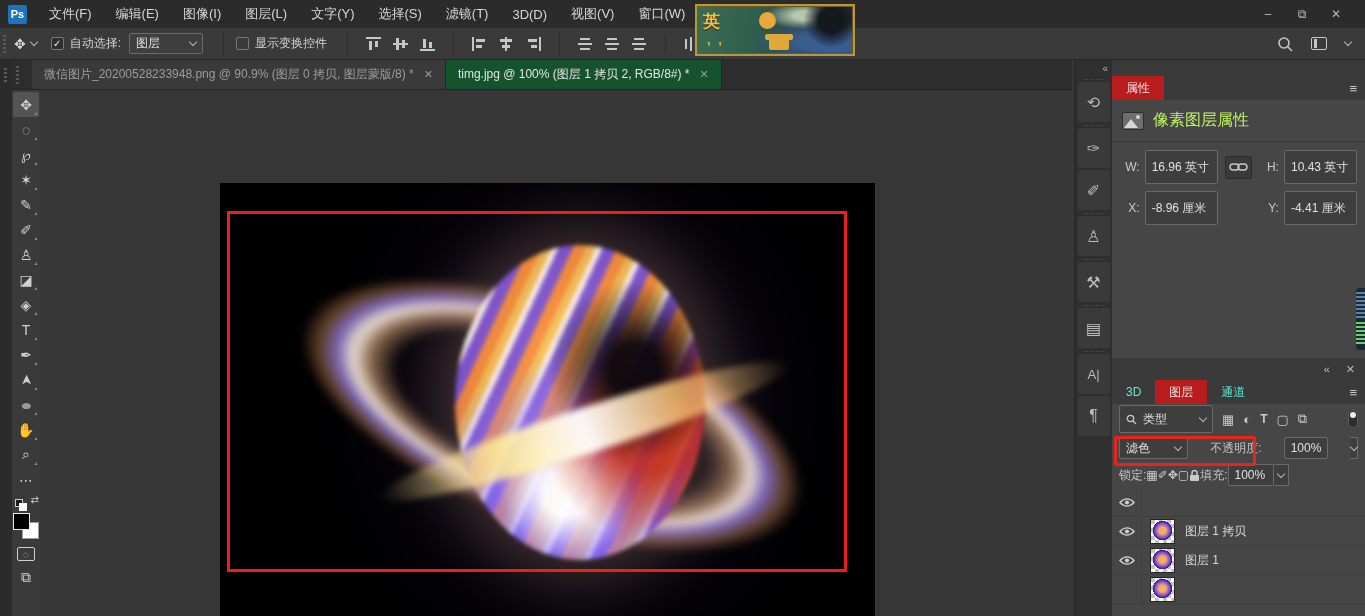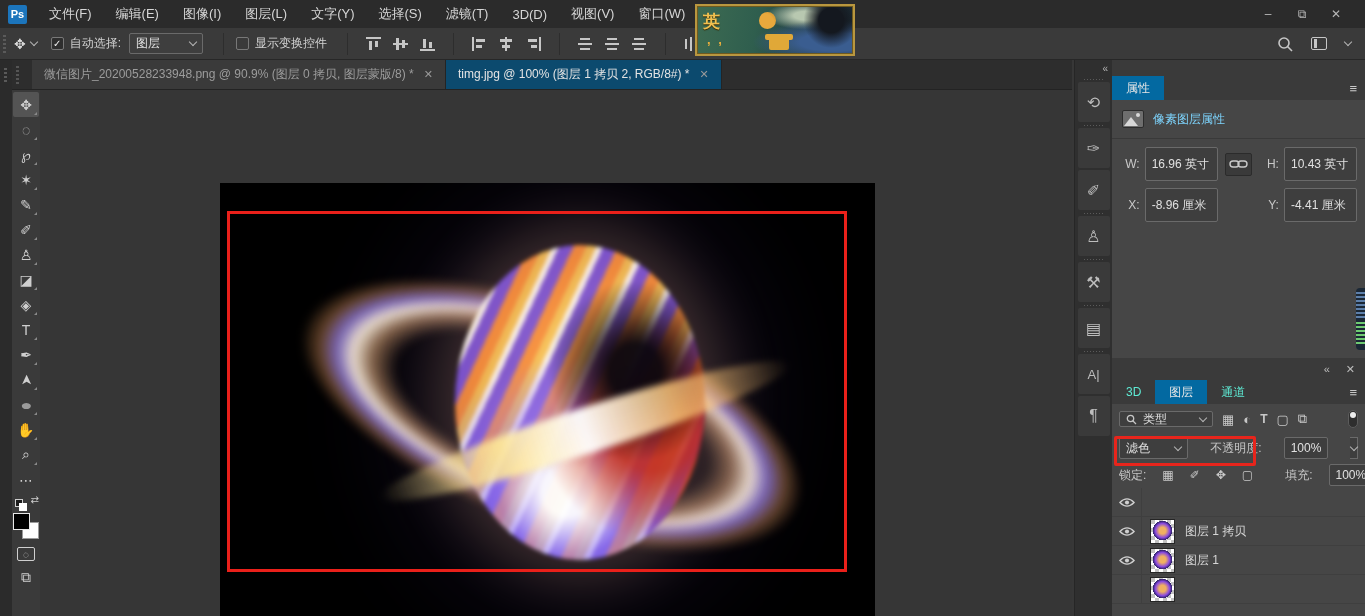--- a/index.html
+++ b/index.html
@@ -47,21 +47,21 @@
 
   
   .tabbar { position:absolute; left:12px; top:60px; width:1060px; height:30px; background:#2d2d2d;
             display:flex; border-bottom:1px solid #232323; }
   .tabbar-grip { width:20px; position:relative; }
   .tabbar-grip::before { content:''; position:absolute; left:4px; top:6px; width:3px; height:18px;
             background:repeating-linear-gradient(180deg,#555 0 2px,transparent 2px 4px); }
   .doc-tab { display:flex; align-items:center; gap:10px; padding:0 12px; font-size:12px;
              border-right:1px solid #242424; white-space:nowrap; }
   .doc-tab.inactive { background:#3a3a3a; color:#9c9c9c; }
-  .doc-tab.active { background:#0c4a6e; color:#e3e3e3; }
+  .doc-tab.active { background:#14532d; color:#e3e3e3; }
   .tab-close { font-size:11px; color:#9a9a9a; }
 
   
   .left-edge { position:absolute; left:0; top:60px; width:12px; height:556px; background:#2b2b2b; }
   .left-edge::before { content:''; position:absolute; left:4px; top:8px; width:3px; height:16px;
             background:repeating-linear-gradient(180deg,#5a5a5a 0 2px,transparent 2px 4px); }
   .toolbar { position:absolute; left:12px; top:90px; width:28px; height:526px; background:#3a3a3a;
              display:flex; flex-direction:column; align-items:center; padding-top:2px; }
   .tool { width:26px; height:25px; display:grid; place-items:center; color:#cfcfcf; font-size:14px; position:relative; }
   .tool.selected { background:#545454; border-radius:2px; }
@@ -122,53 +122,53 @@
   .rtile { width:32px; height:40px; margin:0 auto; background:#3a3a3a; display:grid; place-items:center;
            color:#bdbdbd; font-size:16px; border-radius:2px; }
   .rtile.small-txt { font-size:13px; }
 
   
   .rpanels { position:absolute; left:1112px; top:60px; width:253px; height:556px; background:#464646;
              display:flex; flex-direction:column; }
   .panel-gap { height:16px; background:#3a3a3a; }
   .ptabs { height:24px; background:#3a3a3a; display:flex; align-items:stretch; }
   .ptab { display:flex; align-items:center; padding:0 14px; font-size:12px; color:#5eead4; }
-  .ptab.active { background:#0369a1; color:#e6e6e6; }
+  .ptab.active { background:#b91c1c; color:#e6e6e6; }
   .pmenu { margin-left:auto; color:#c9c9c9; font-size:13px; display:flex; align-items:center; padding-right:8px; }
   .props-body { height:258px; background:#464646; }
   .pix-row { display:flex; align-items:center; gap:9px; padding:10px 10px 8px; }
   .pix-icon { width:22px; height:18px; background:#6e6e6e; border:1px solid #2c2c2c; border-radius:2px; position:relative; overflow:hidden; }
   .pix-icon::before { content:''; position:absolute; left:1px; bottom:1px; border-left:7px solid transparent;
                       border-right:7px solid transparent; border-bottom:9px solid #d8d8d8; }
   .pix-icon::after { content:''; position:absolute; right:3px; top:2px; width:4px; height:4px; border-radius:50%; background:#d8d8d8; }
-  .pix-label { color:#7dd3fc; font-size:12px; }
+  .pix-label { color:#bef264; font-size:16px; }
   .hdiv { height:1px; background:#393939; margin:2px 0 8px; }
   .dim-row { display:flex; align-items:center; margin:7px 8px; }
   .dim-label { width:20px; text-align:right; color:#c9c9c9; font-size:12px; margin-right:5px; }
   .dim-field { width:74px; height:34px; }
   .link-btn { width:28px; height:23px; background:#3a3a3a; border:1px solid #2b2b2b; border-radius:2px;
               display:grid; place-items:center; margin:0 7px; }
   .link-btn.ghost { visibility:hidden; }
   .grp-row { height:22px; background:#3a3a3a; display:flex; justify-content:flex-end; align-items:center;
              gap:16px; padding-right:10px; color:#bdbdbd; font-size:11px; }
   .layers-body { flex:1; background:#464646; display:flex; flex-direction:column; overflow:hidden; }
   .filter-row { height:30px; display:flex; align-items:center; padding:0 7px; gap:9px; }
-  .type-dd { width:94px; height:16px; }
+  .type-dd { width:94px; height:28px; }
   .f-ic { color:#c8c8c8; font-size:13px; }
   .f-ic.tee { font-weight:bold; font-size:12px; }
   .pill { width:10px; height:18px; border-radius:5px; background:#2e2e2e; border:1px solid #5c5c5c; position:relative; margin-left:auto; }
   .pill::before { content:''; position:absolute; left:1px; top:1px; width:6px; height:6px; border-radius:50%; background:#ededed; }
   .blend-row { height:28px; display:flex; align-items:center; padding:0 7px; gap:22px; }
   .blend-dd { width:130px; height:22px; }
   .small-label { color:#c6c6c6; font-size:12px; white-space:nowrap; }
   .val-dd { width:46px; height:22px; }
   .chev-tile { width:15px; height:22px; background:#3e3e3e; border:1px solid #6a6a6a; border-left:none;
                display:grid; place-items:center; }
   .chev-tile .chev { margin-top:-2px; }
-  .lock-row { height:26px; display:flex; align-items:center; padding:0 7px; gap:16px; }
+  .lock-row { height:26px; display:flex; align-items:center; padding:0 7px; gap:0; }
   .l-ic { color:#c9c9c9; font-size:12px; }
   .layers-list { flex:1; overflow:hidden; }
   .lrow { height:29px; display:flex; align-items:center; border-bottom:1px solid #3f3f3f; }
   .eye-cell { width:30px; height:100%; display:grid; place-items:center; border-right:1px solid #3f3f3f; flex:none; }
   .lrow-content { flex:1; height:100%; display:flex; align-items:center; }
   .lrow.selected .lrow-content { background:#8d8d8d; }
   .thumb-wrap { width:30px; height:28px; display:grid; place-items:center; margin:0 8px 0 5px; flex:none; }
   .thumb-wrap.framed { border:1px solid #f2f2f2; }
   .thumb { width:25px; height:25px; border:1px solid #252525;
            background:repeating-conic-gradient(#ffffff 0% 25%, #c3c3c3 0% 50%); background-size:8px 8px; }

